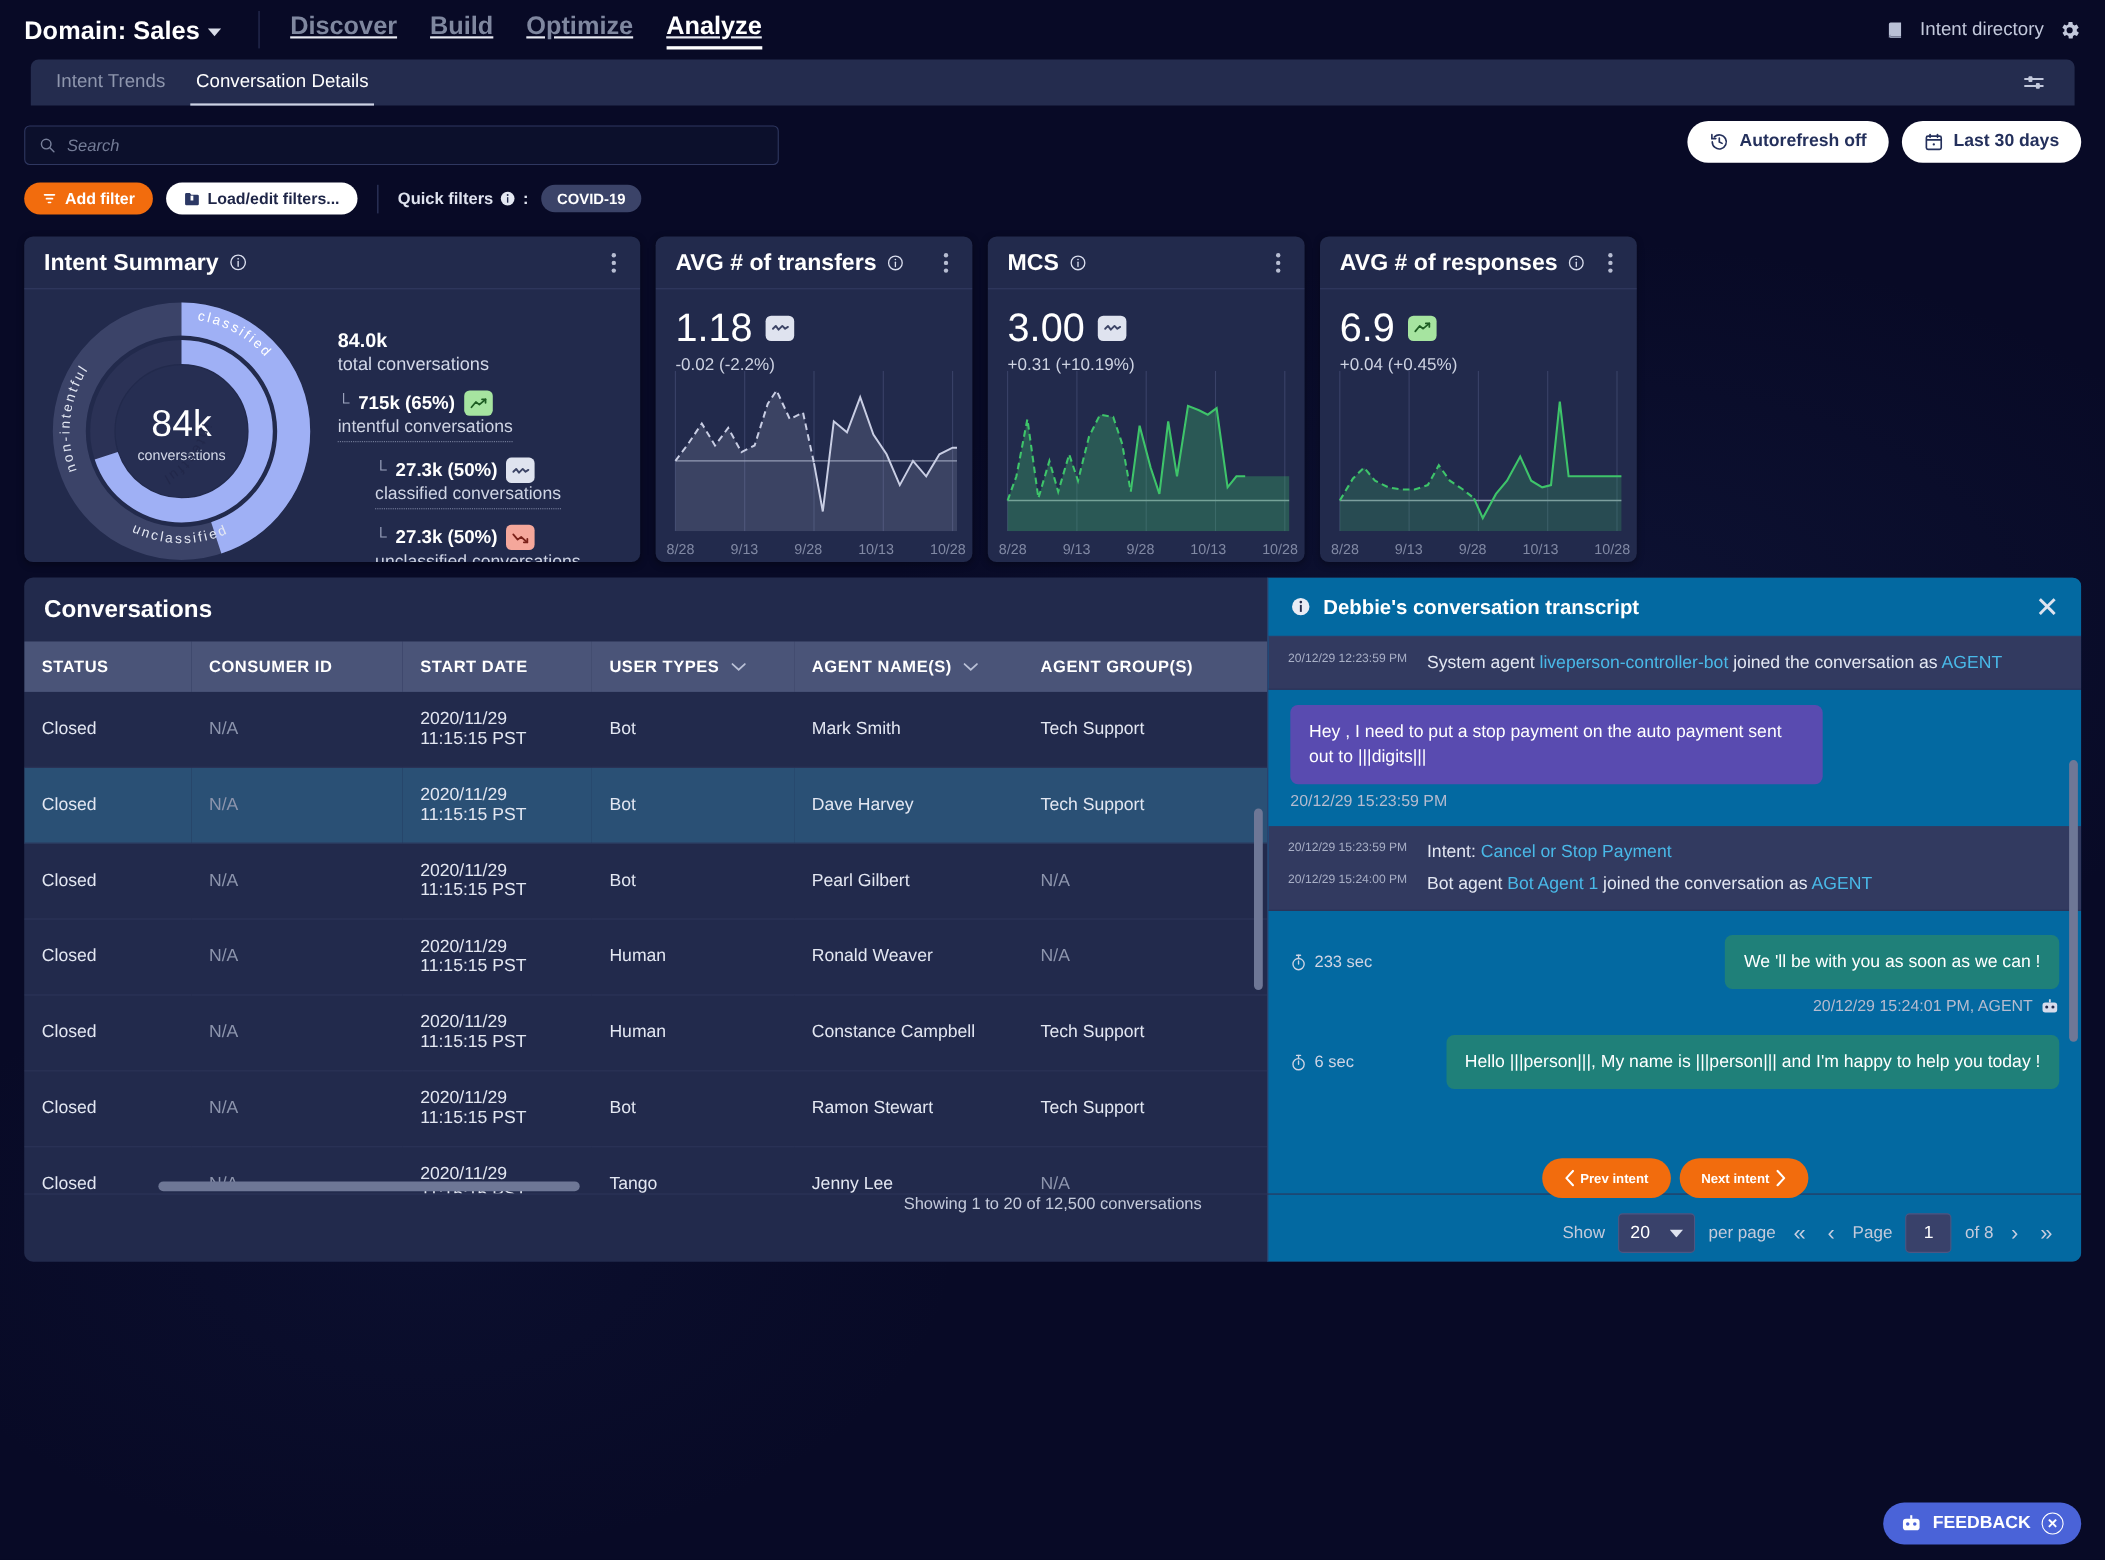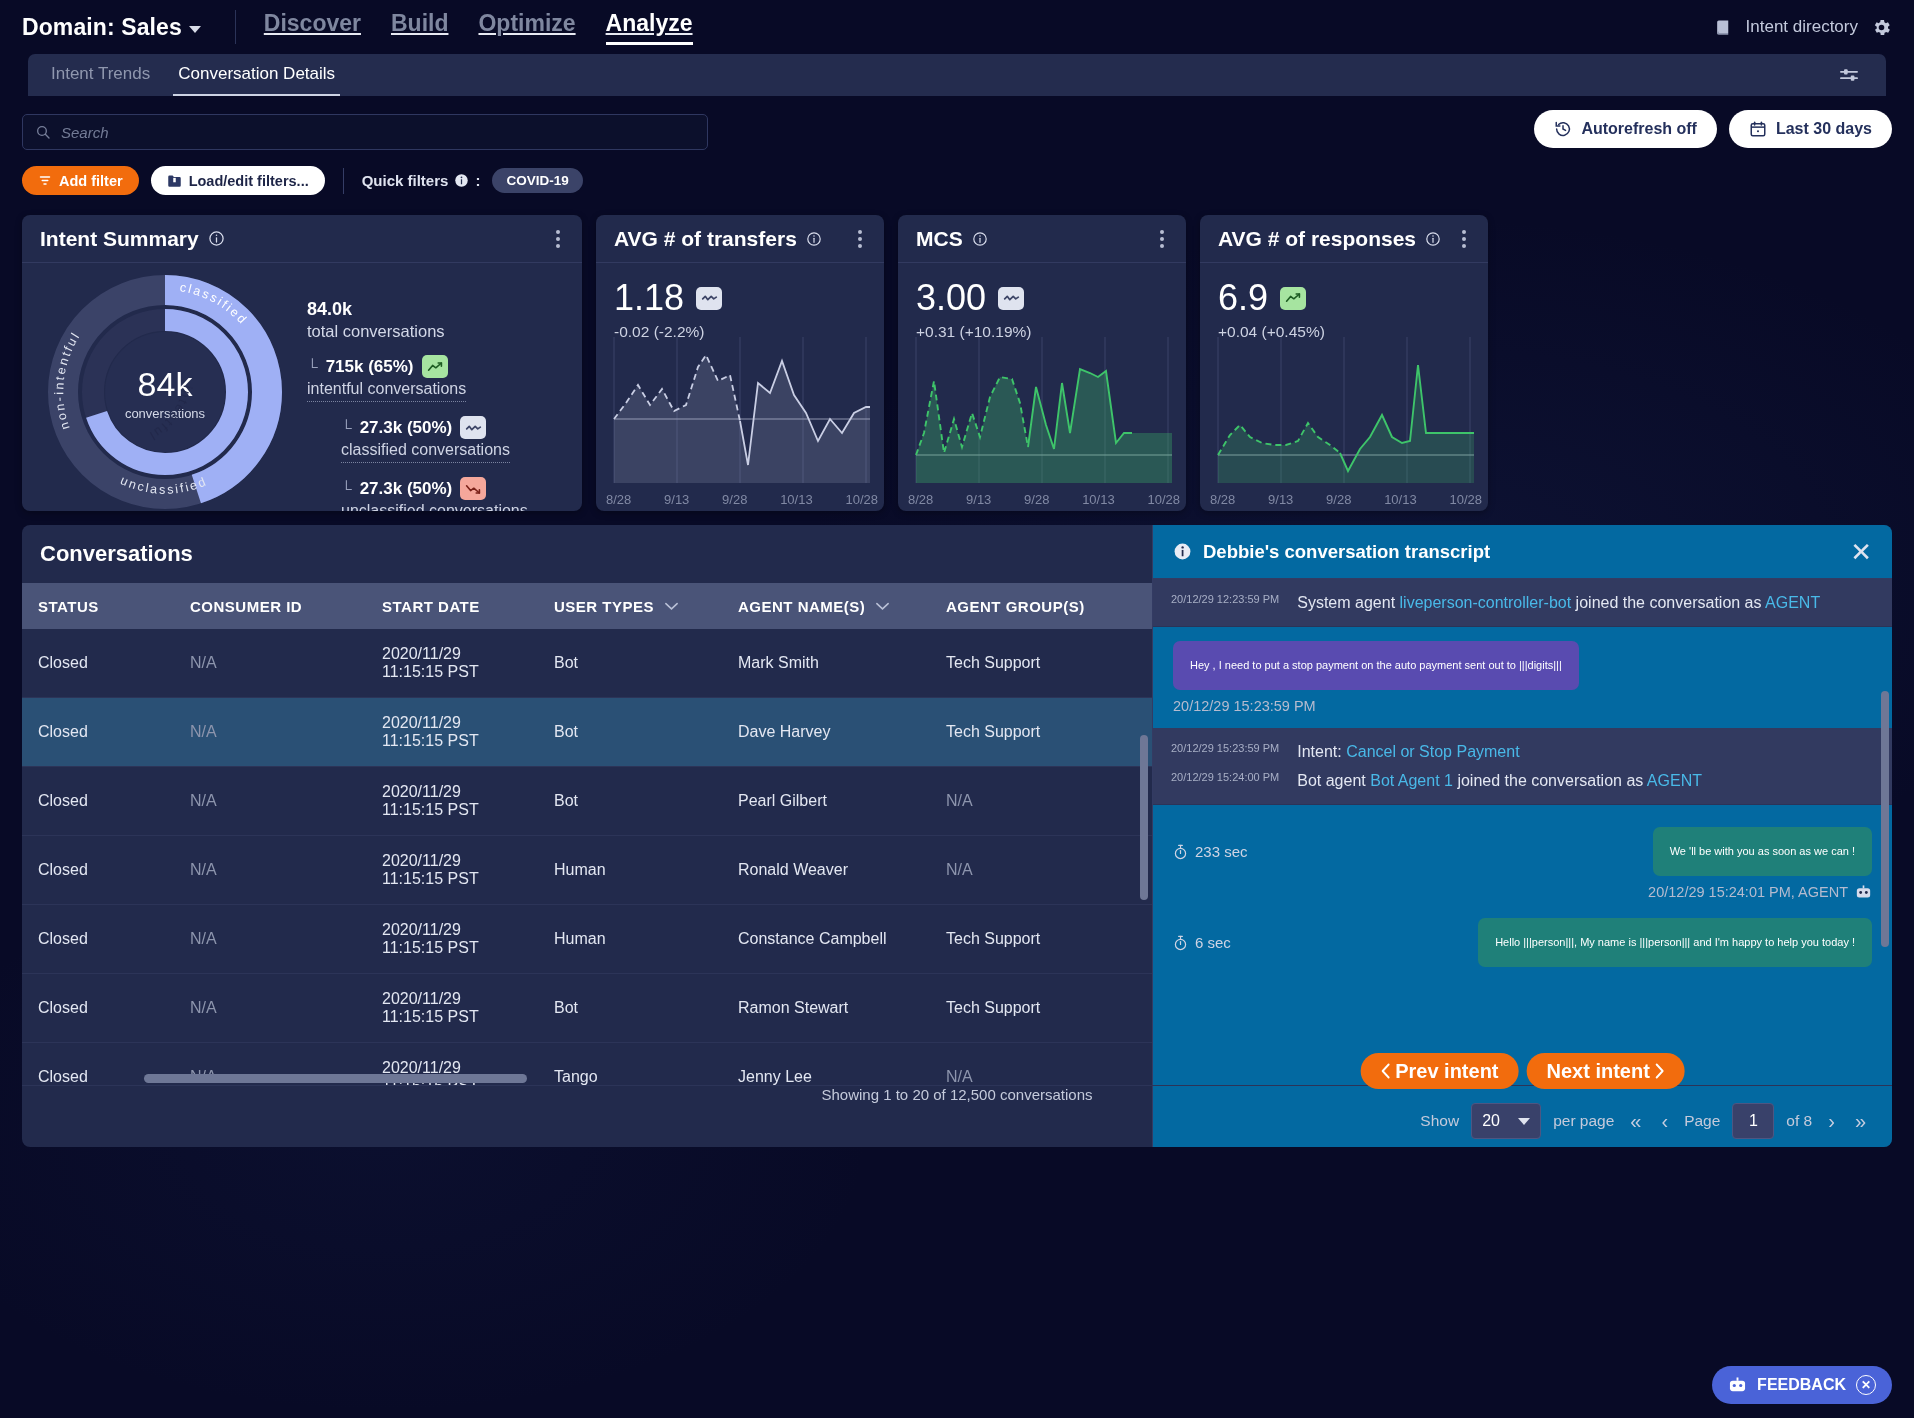--- a/index.html
+++ b/index.html
@@ -199,36 +199,36 @@
   .sys-block {
     background: #323a60; padding: 12px 18px; display: flex; gap: 18px;
     border-bottom: 1px solid #2b3358;
   }
   .ts { font-size: 11px; color: #a8afc6; white-space: nowrap; padding-top: 2px; }
   .sys-text { font-size: 16px; color: #e3e7f2; line-height: 23px; }
   .lnk { color: #49b9e8; }
   .msg-zone { padding: 14px 20px 0 20px; }
   .bub {
     max-width: 484px; border-radius: 7px; padding: 13px 17px;
-    font-size: 11px; line-height: 23px; color: #ffffff;
+    font-size: 16px; line-height: 23px; color: #ffffff;
   }
   .bub.consumer { background: #594bb0; }
   .bub.agent { background: #1f8079; }
   .row-left { display: flex; }
   .meta { font-size: 14.5px; color: #b5bbcf; margin-top: 8px; }
   .timer { display: flex; align-items: center; gap: 7px; font-size: 15px; color: #cfd4e4; }
   .tr-scroll-thumb { position: absolute; right: 3px; top: 112px; width: 8px; height: 256px; border-radius: 4px; background: #6e7796; }
 
   .intent-nav {
     position: absolute; left: 50%; transform: translateX(-50%);
     bottom: 58px; display: flex; gap: 8px; z-index: 9;
   }
   .intent-btn {
     background: #f26c0d; color: #ffffff; border: none; border-radius: 18px;
-    height: 36px; padding: 0 20px; font-size: 20px; font-weight: bold;
+    height: 36px; padding: 0 20px; font-size: 12px; font-weight: bold;
     display: inline-flex; align-items: center; gap: 5px; cursor: pointer;
   }
 
   
   #feedback {
     position: absolute; right: 22px; bottom: 14px;
     background: #4a63d8; color: #ffffff; border-radius: 20px; height: 38px;
     padding: 0 16px; display: inline-flex; align-items: center; gap: 10px;
     font-size: 16px; font-weight: bold; cursor: pointer; z-index: 20;
   }

